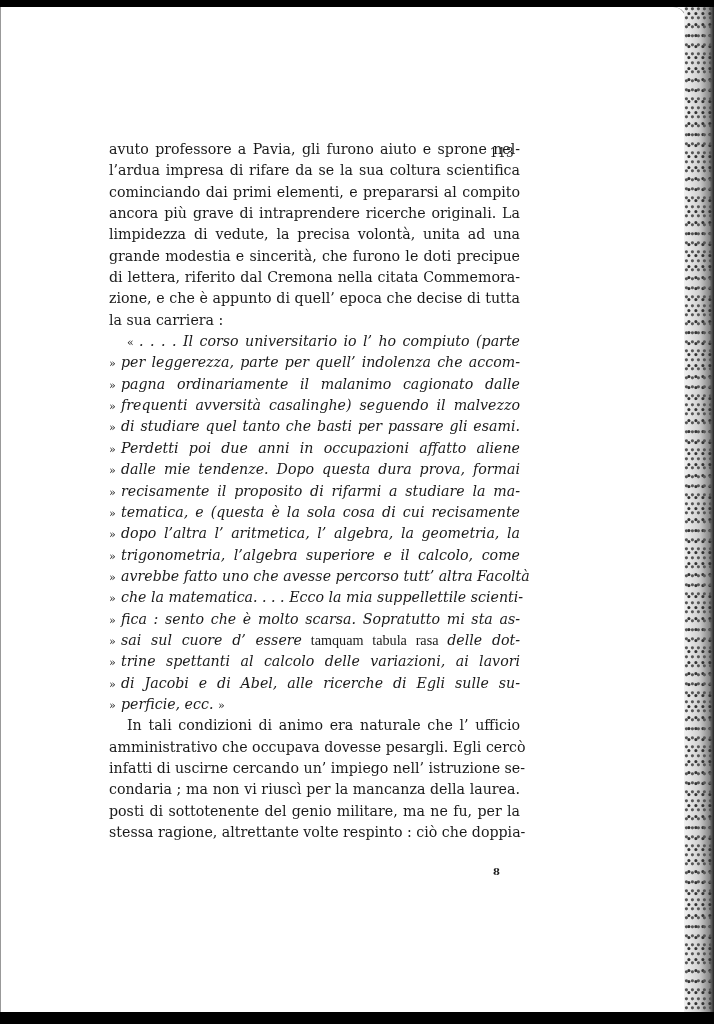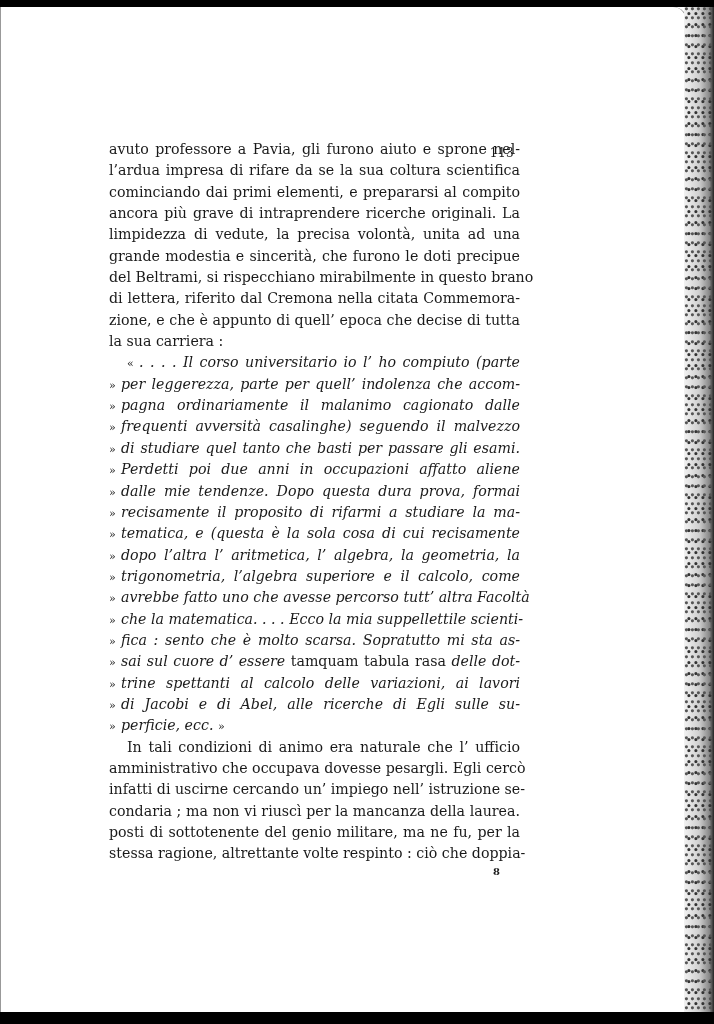--- a/index.html
+++ b/index.html
@@ -33,21 +33,21 @@
     font-size: 14.2px; line-height: 21.35px;
   }
   .line {
     display: block; text-align: justify; text-align-last: justify;
     white-space: nowrap; overflow: visible; height: 21.35px;
   }
   .line.last { text-align-last: left; }
   .line.indent { padding-left: 18px; }
   .q { font-style: italic; }
   .guil { display: inline-block; width: 12px; font-style: normal; font-size: 11px; }
-  .roman { font-style: normal; }
+  .roman { font-style: normal; font-family: Liberation Serif, serif; }
   .signature {
     position: absolute; top: 866px; left: 493px; font-size: 10px; font-weight: bold;
   }
 </style>
 </head>
 <body>
 
 <div class="page-edge"></div>
 <div class="left-edge"></div>
 <div class="right-strip"></div>
@@ -57,21 +57,20 @@
 <div class="page-number">113</div>
 
 <div class="text-block">
   <div>
     <span class="line">avuto professore a Pavia, gli furono aiuto e sprone nel-</span>
     <span class="line">l’ardua impresa di rifare da se la sua coltura scientifica</span>
     <span class="line">cominciando dai primi elementi, e prepararsi al compito</span>
     <span class="line">ancora più grave di intraprendere ricerche originali. La</span>
     <span class="line">limpidezza di vedute, la precisa volontà, unita ad una</span>
     <span class="line">grande modestia e sincerità, che furono le doti precipue</span>
-    <span class="line">del Beltrami, si rispecchiano mirabilmente in questo brano</span>
     <span class="line">di lettera, riferito dal Cremona nella citata Commemora-</span>
     <span class="line">zione, e che è appunto di quell’ epoca che decise di tutta</span>
     <span class="line last">la sua carriera :</span>
   </div>
 
   <div class="q">
     <span class="line indent"><span class="guil">«</span><span>. . . . Il corso universitario io l’ ho compiuto (parte</span></span>
     <span class="line"><span class="guil">»</span><span>per leggerezza, parte per quell’ indolenza che accom-</span></span>
     <span class="line"><span class="guil">»</span><span>pagna ordinariamente il malanimo cagionato dalle</span></span>
     <span class="line"><span class="guil">»</span><span>frequenti avversità casalinghe) seguendo il malvezzo</span></span>

